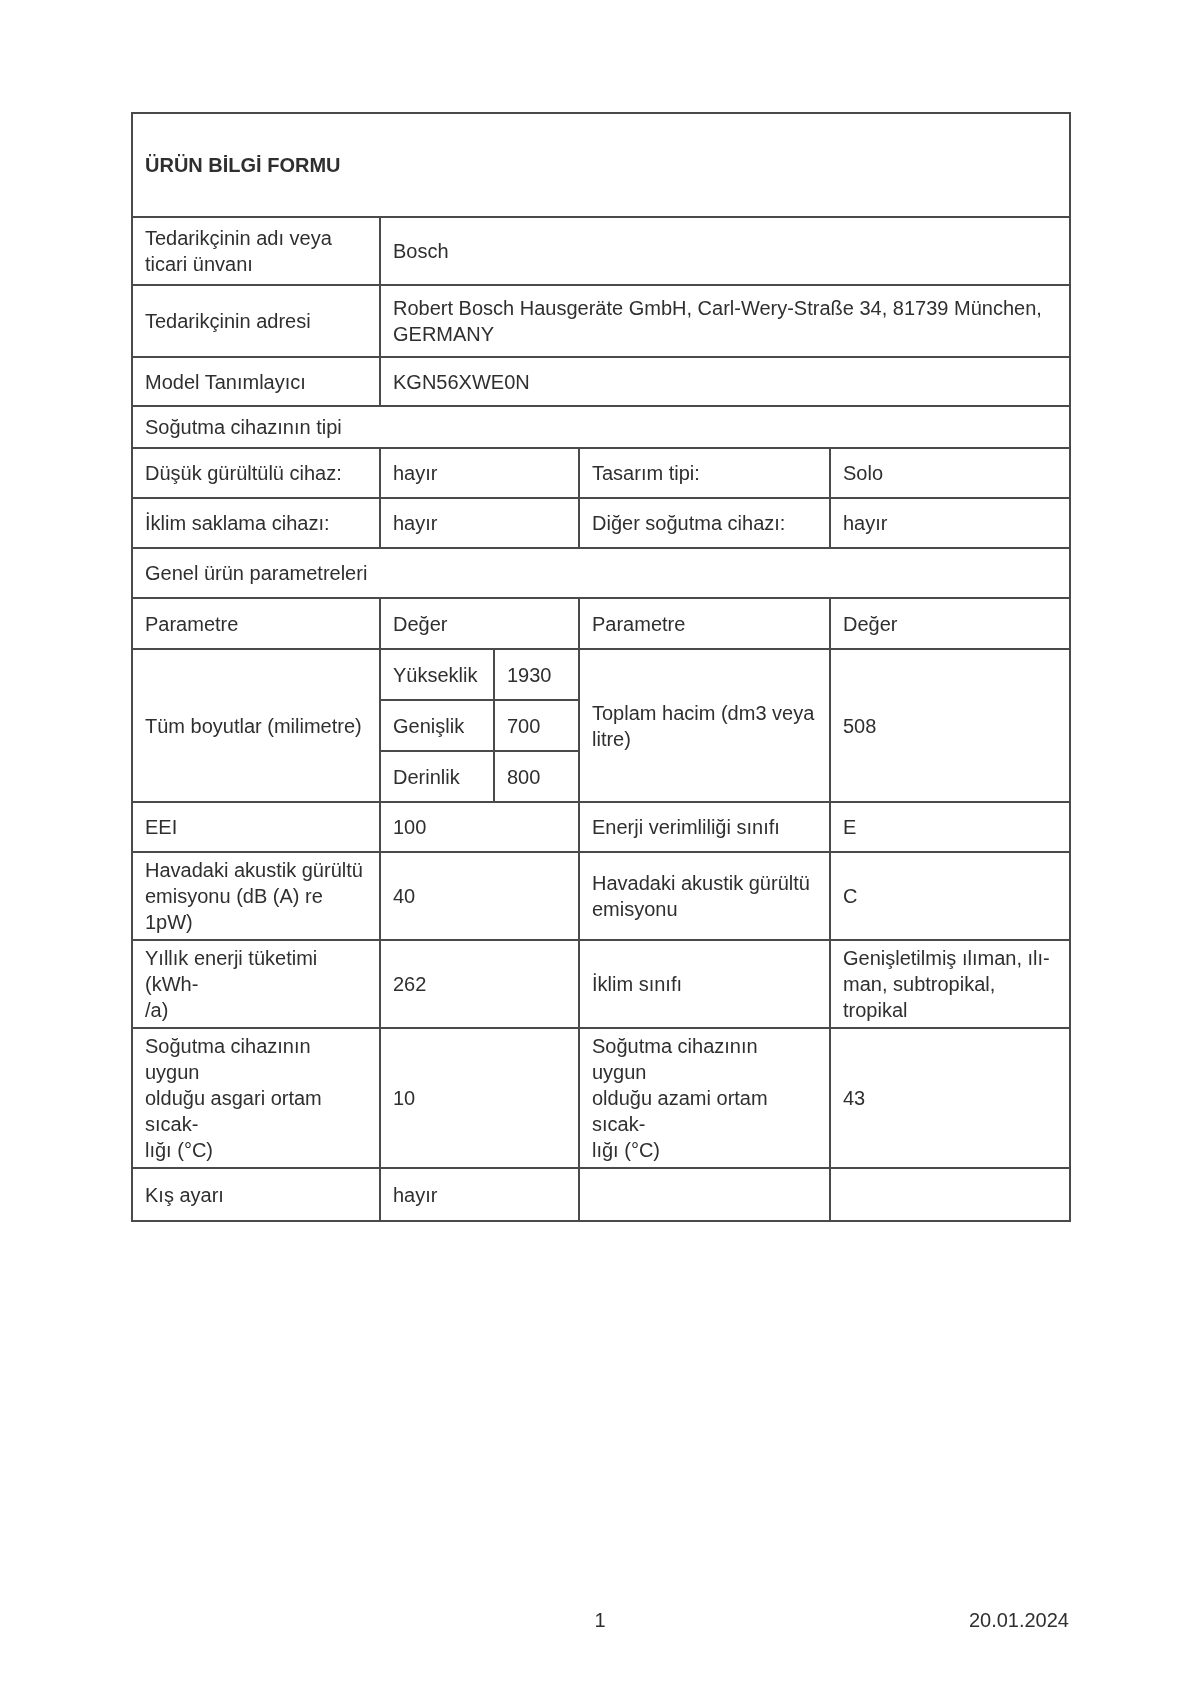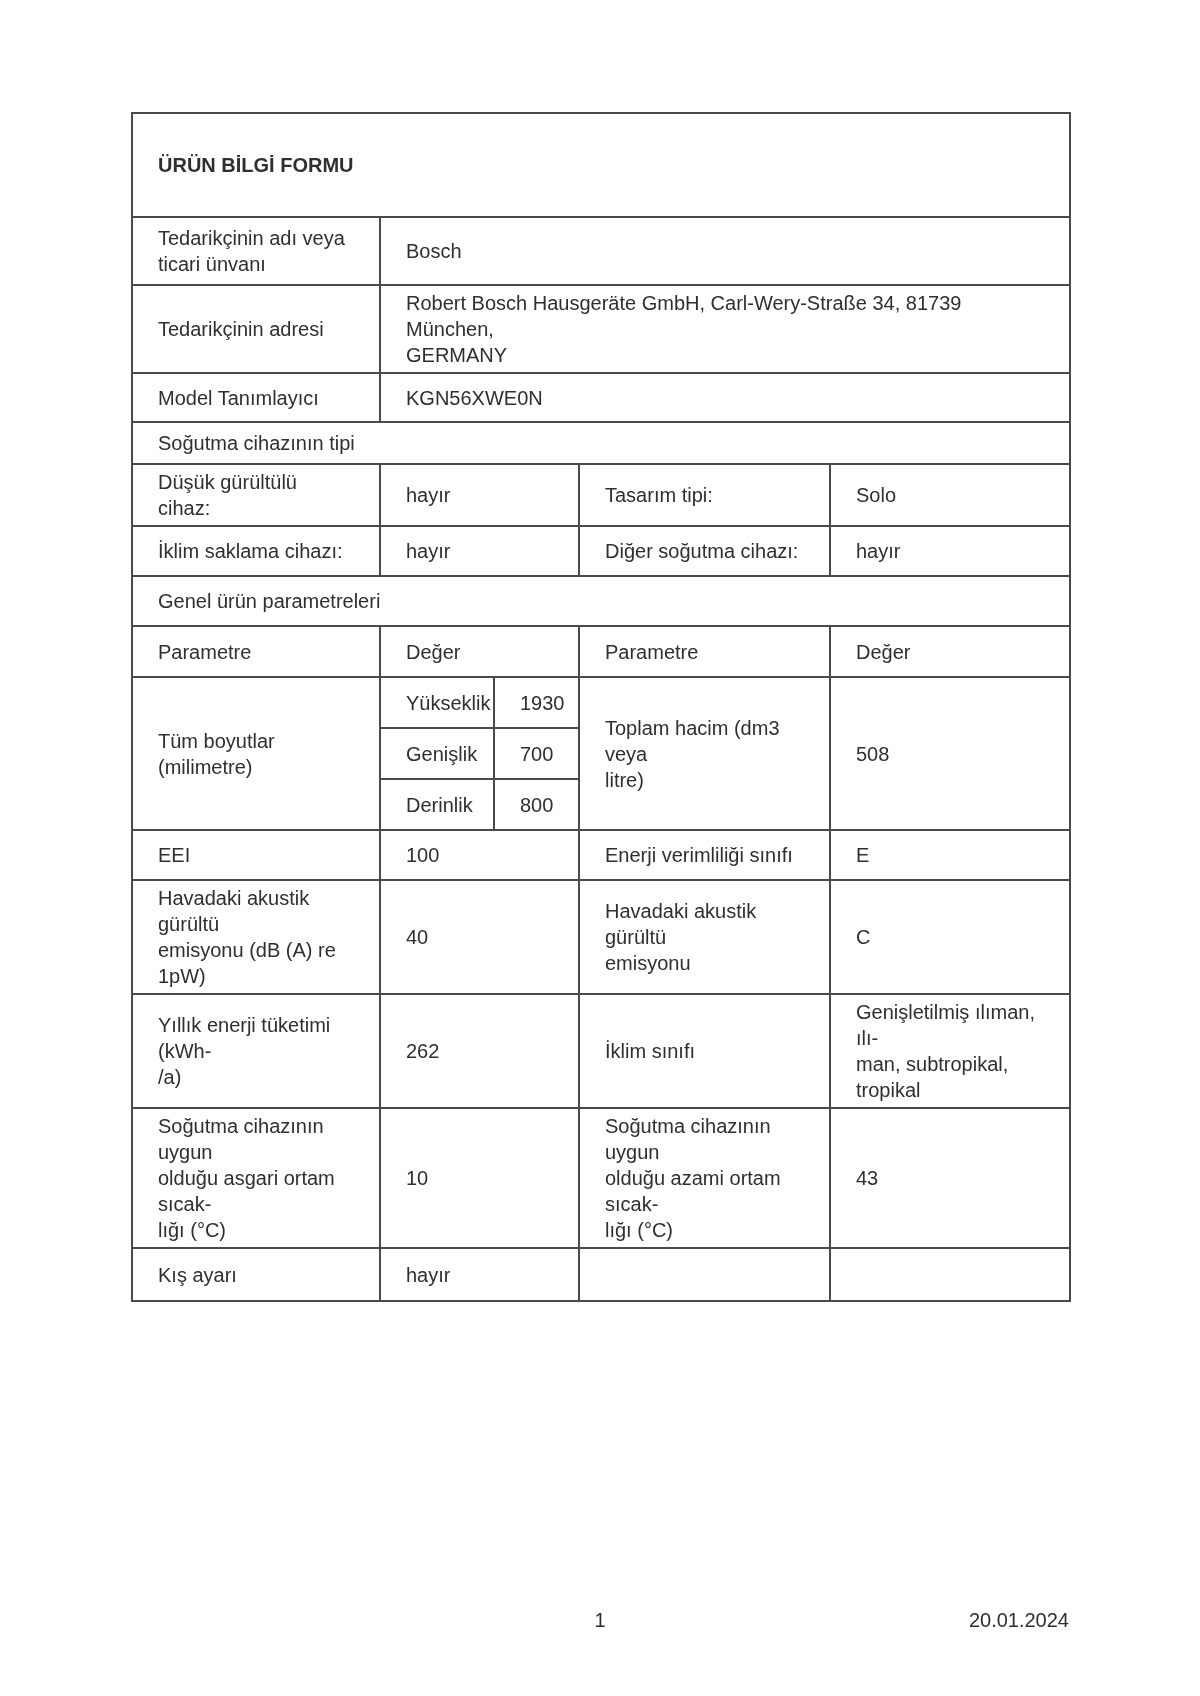--- a/index.html
+++ b/index.html
@@ -20,21 +20,21 @@
     top: 112px;
     width: 938px;
     border-collapse: collapse;
     table-layout: fixed;
   }
   table.product-sheet td {
     border: 2px solid #4a4a4a;
     font-size: 20px;
     line-height: 26px;
     vertical-align: middle;
-    padding: 4px 25px;
+    padding: 4px 12px;
     white-space: pre-line;
     overflow: hidden;
   }
   td.title-cell {
     font-size: 29px;
     line-height: 34px;
     font-weight: bold;
     vertical-align: top;
     padding-top: 16px;
   }
@@ -58,21 +58,21 @@
       <tr style="height:104px">
     <td class="title-cell" colspan="5">ÜRÜN BİLGİ FORMU</td>
   </tr>
 
   <tr style="height:68px">
     <td class="lbl bold">Tedarikçinin adı veya
 ticari ünvanı</td>
     <td class="lbl" colspan="4">Bosch</td>
   </tr>
 
-  <tr style="height:82px">
+  <tr style="height:72px">
     <td class="lbl bold">Tedarikçinin adresi</td>
     <td class="lbl" colspan="4">Robert Bosch Hausgeräte GmbH, Carl-Wery-Straße 34, 81739 München,
 GERMANY</td>
   </tr>
 
   <tr style="height:49px">
     <td class="lbl bold">Model Tanımlayıcı</td>
     <td class="lbl" colspan="4">KGN56XWE0N</td>
   </tr>
 

